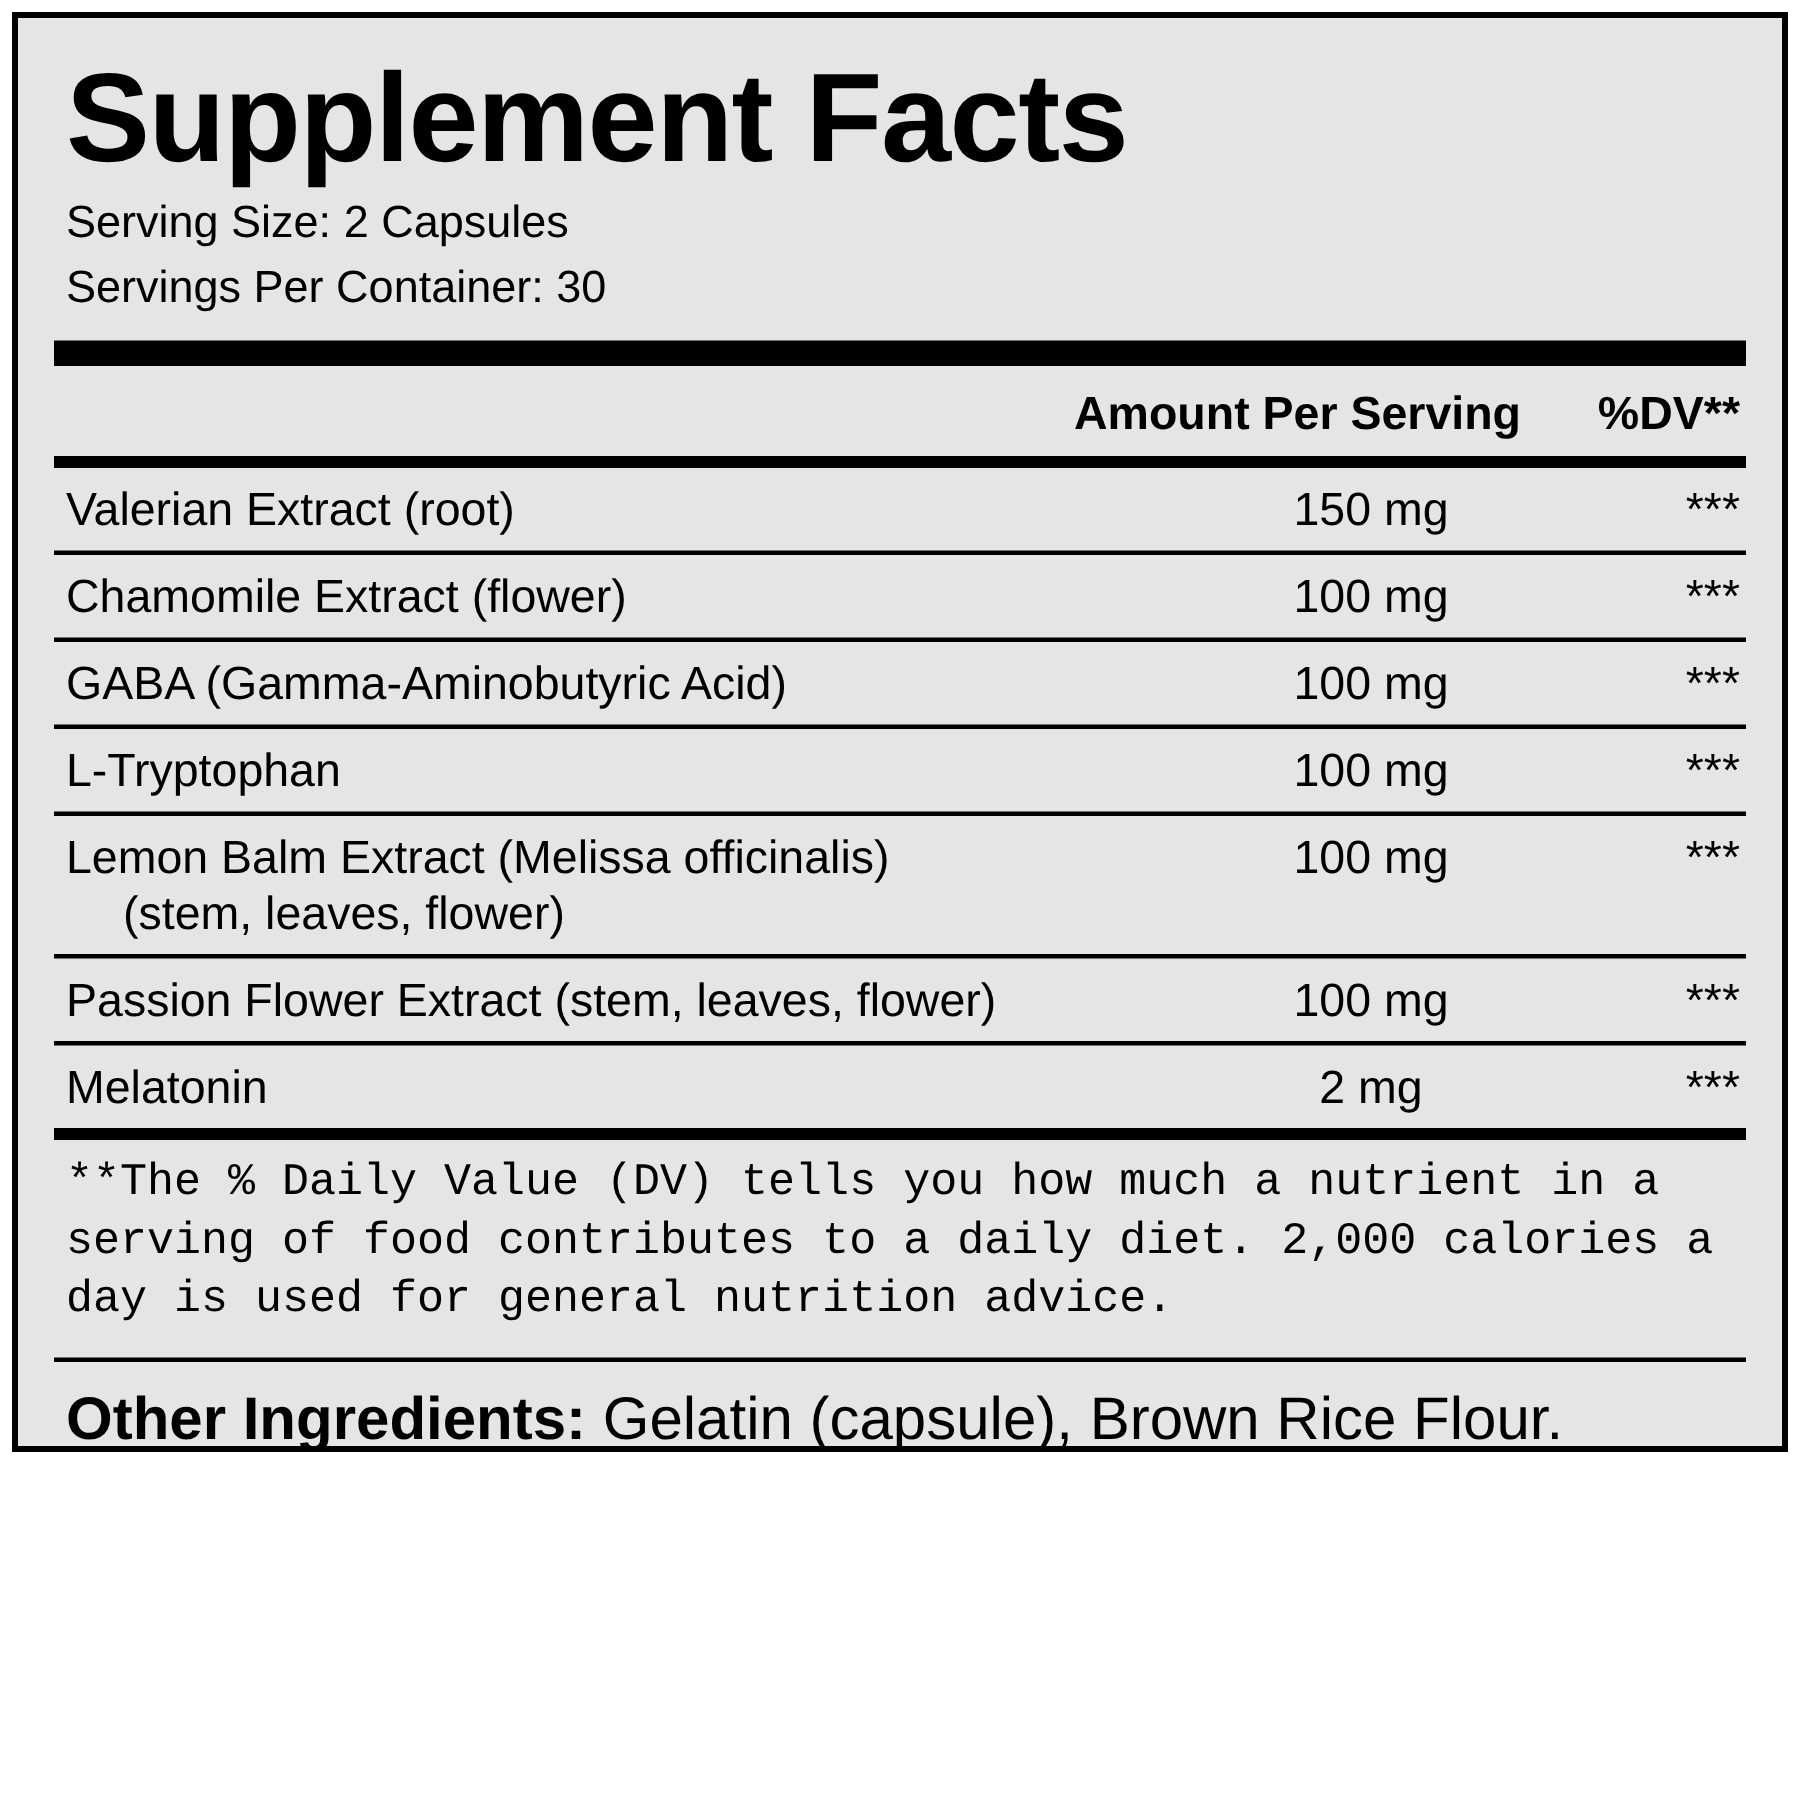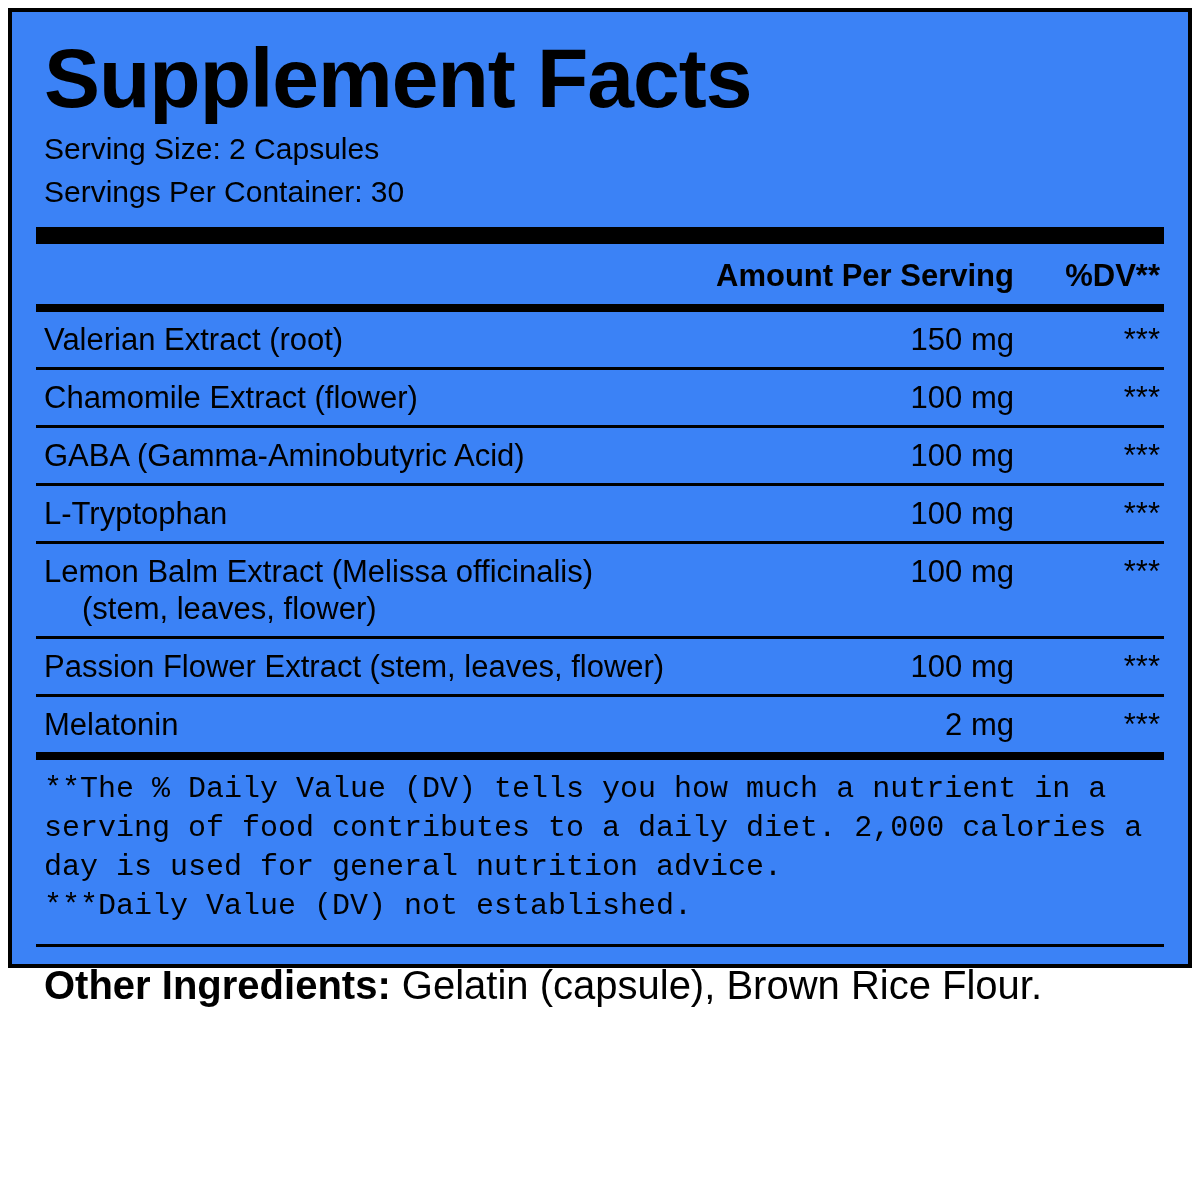--- a/index.html
+++ b/index.html
@@ -16,21 +16,21 @@
     overflow: hidden;
   }
 
   .panel {
     position: absolute;
     left: 8px;
     top: 8px;
     width: 1184px;
     height: 960px;
     border: 4px solid #000000;
-    background: #3b82f6;
+    background: #e5e5e5;
     padding: 0 24px;
   }
 
   .title {
     font-size: 84px;
     font-weight: bold;
     letter-spacing: -1px;
     line-height: 1.05;
     margin: 22px 0 6px 8px;
     white-space: nowrap;
@@ -64,21 +64,21 @@
     line-height: 1.22;
     padding: 9px 0 8px 0;
   }
   .row .name {
     flex: 1 1 auto;
     padding-left: 8px;
     padding-right: 6px;
   }
   .row .amount {
     flex: 0 0 200px;
-    text-align: right;
+    text-align: center;
     white-space: nowrap;
   }
   .row .dv {
     flex: 0 0 150px;
     text-align: right;
     white-space: nowrap;
     padding-right: 4px;
   }
 
   .header-row {
@@ -194,21 +194,20 @@
   <div class="row">
     <span class="name">Melatonin</span>
     <span class="amount">2 mg</span>
     <span class="dv">***</span>
   </div>
 
   <div class="rule-med"></div>
 
   <div class="footnotes">
     <p>**The % Daily Value (DV) tells you how much a nutrient in a serving of food contributes to a daily diet. 2,000 calories a day is used for general nutrition advice.</p>
-    <p>***Daily Value (DV) not established.</p>
   </div>
 
   <div class="rule-thin" style="margin-top:18px"></div>
 
   <div class="other" style="margin-top:12px">
     <span class="lbl">Other Ingredients:</span>
     <span>Gelatin (capsule), Brown Rice Flour.</span>
   </div>
 
 </div>

